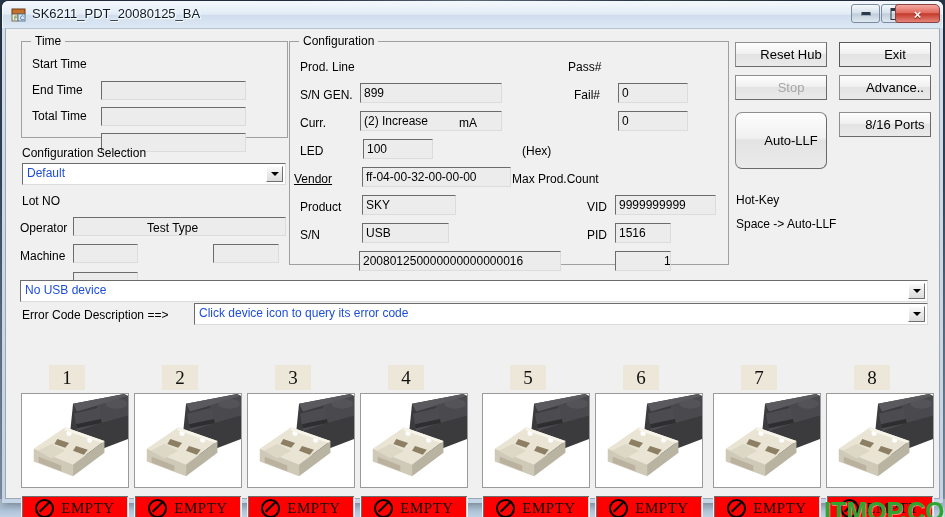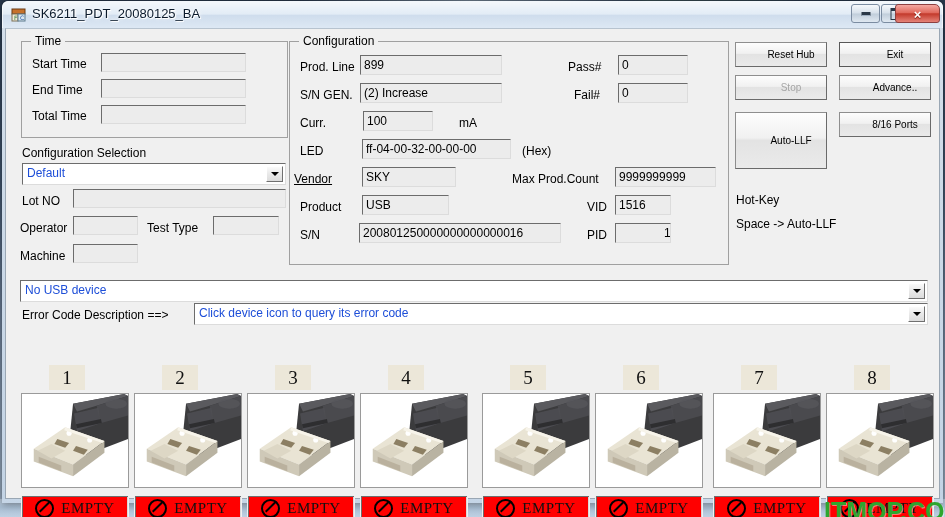--- a/index.html
+++ b/index.html
@@ -82,28 +82,28 @@
   
   .gbox{position:absolute;border:1px solid #a0a0a0;border-radius:0;}
   .gbox>.leg{position:absolute;top:-8px;left:9px;background:#f0f0f0;padding:0 4px;font-size:12px;}
 
   .lbl{position:absolute;font-size:12px;color:#000;white-space:nowrap;}
   .fld{
     position:absolute;background:#ececec;box-sizing:border-box;
     border-top:1px solid #6c6c6c;border-left:1px solid #6c6c6c;
     border-right:1px solid #dcdcdc;border-bottom:1px solid #dcdcdc;
     font-size:12px;color:#000;line-height:normal;
-    padding:2px 0 0 3px;white-space:nowrap;overflow:hidden;
+    padding:2px 0 0 3px;white-space:nowrap;overflow:hidden;margin-top:28px;
   }
 
   .btn{
     position:absolute;box-sizing:border-box;
     background:linear-gradient(180deg,#fdfdfd 0%,#f1f1f1 45%,#e3e3e3 50%,#eaeaea 100%);
     border:1px solid #8e8e8e;border-right-color:#6a6a6a;border-bottom-color:#6a6a6a;
-    font-size:10px;color:#000;text-align:right;cursor:default;
+    font-size:13px;color:#000;text-align:right;cursor:default;
     display:flex;align-items:center;justify-content:center;padding-left:20px;
   }
   .btn.disabled{color:#a6a6a6;}
   .btn.strong{border-color:#585858;}
 
   .combo{
     position:absolute;box-sizing:border-box;background:#fff;
     border-top:1px solid #6c6c6c;border-left:1px solid #6c6c6c;
     border-right:1px solid #dcdcdc;border-bottom:1px solid #dcdcdc;
   }
@@ -255,21 +255,21 @@
 
     <span class="lbl" style="left:294px;top:199px;">S/N</span>
     <div class="fld" style="left:353px;top:194px;width:202px;height:20px;">200801250000000000000016</div>
     <span class="lbl" style="left:581px;top:199px;">PID</span>
     <div class="fld" style="left:609px;top:194px;width:56px;height:20px;padding-left:48px;">1603</div>
 
     <div class="btn" style="left:729px;top:13px;width:92px;height:25px;">Reset Hub</div>
     <div class="btn strong" style="left:833px;top:13px;width:92px;height:25px;">Exit</div>
     <div class="btn disabled" style="left:729px;top:46px;width:92px;height:25px;">Stop</div>
     <div class="btn" style="left:833px;top:46px;width:92px;height:25px;">Advance..</div>
-    <div class="btn" style="left:729px;top:83px;width:92px;height:57px;">Auto-LLF</div>
+    <div class="btn" style="left:729px;top:83px;width:92px;height:57px;border-radius:7px;">Auto-LLF</div>
     <div class="btn" style="left:833px;top:83px;width:92px;height:25px;">8/16 Ports</div>
 
     <span class="lbl" style="left:730px;top:164px;">Hot-Key</span>
     <span class="lbl" style="left:730px;top:188px;">Space -&gt; Auto-LLF</span>
 
     <div class="combo" style="left:14px;top:251px;width:908px;height:22px;">
       <span class="ctext">No USB device</span>
       <span class="carrow"></span>
     </div>
 

